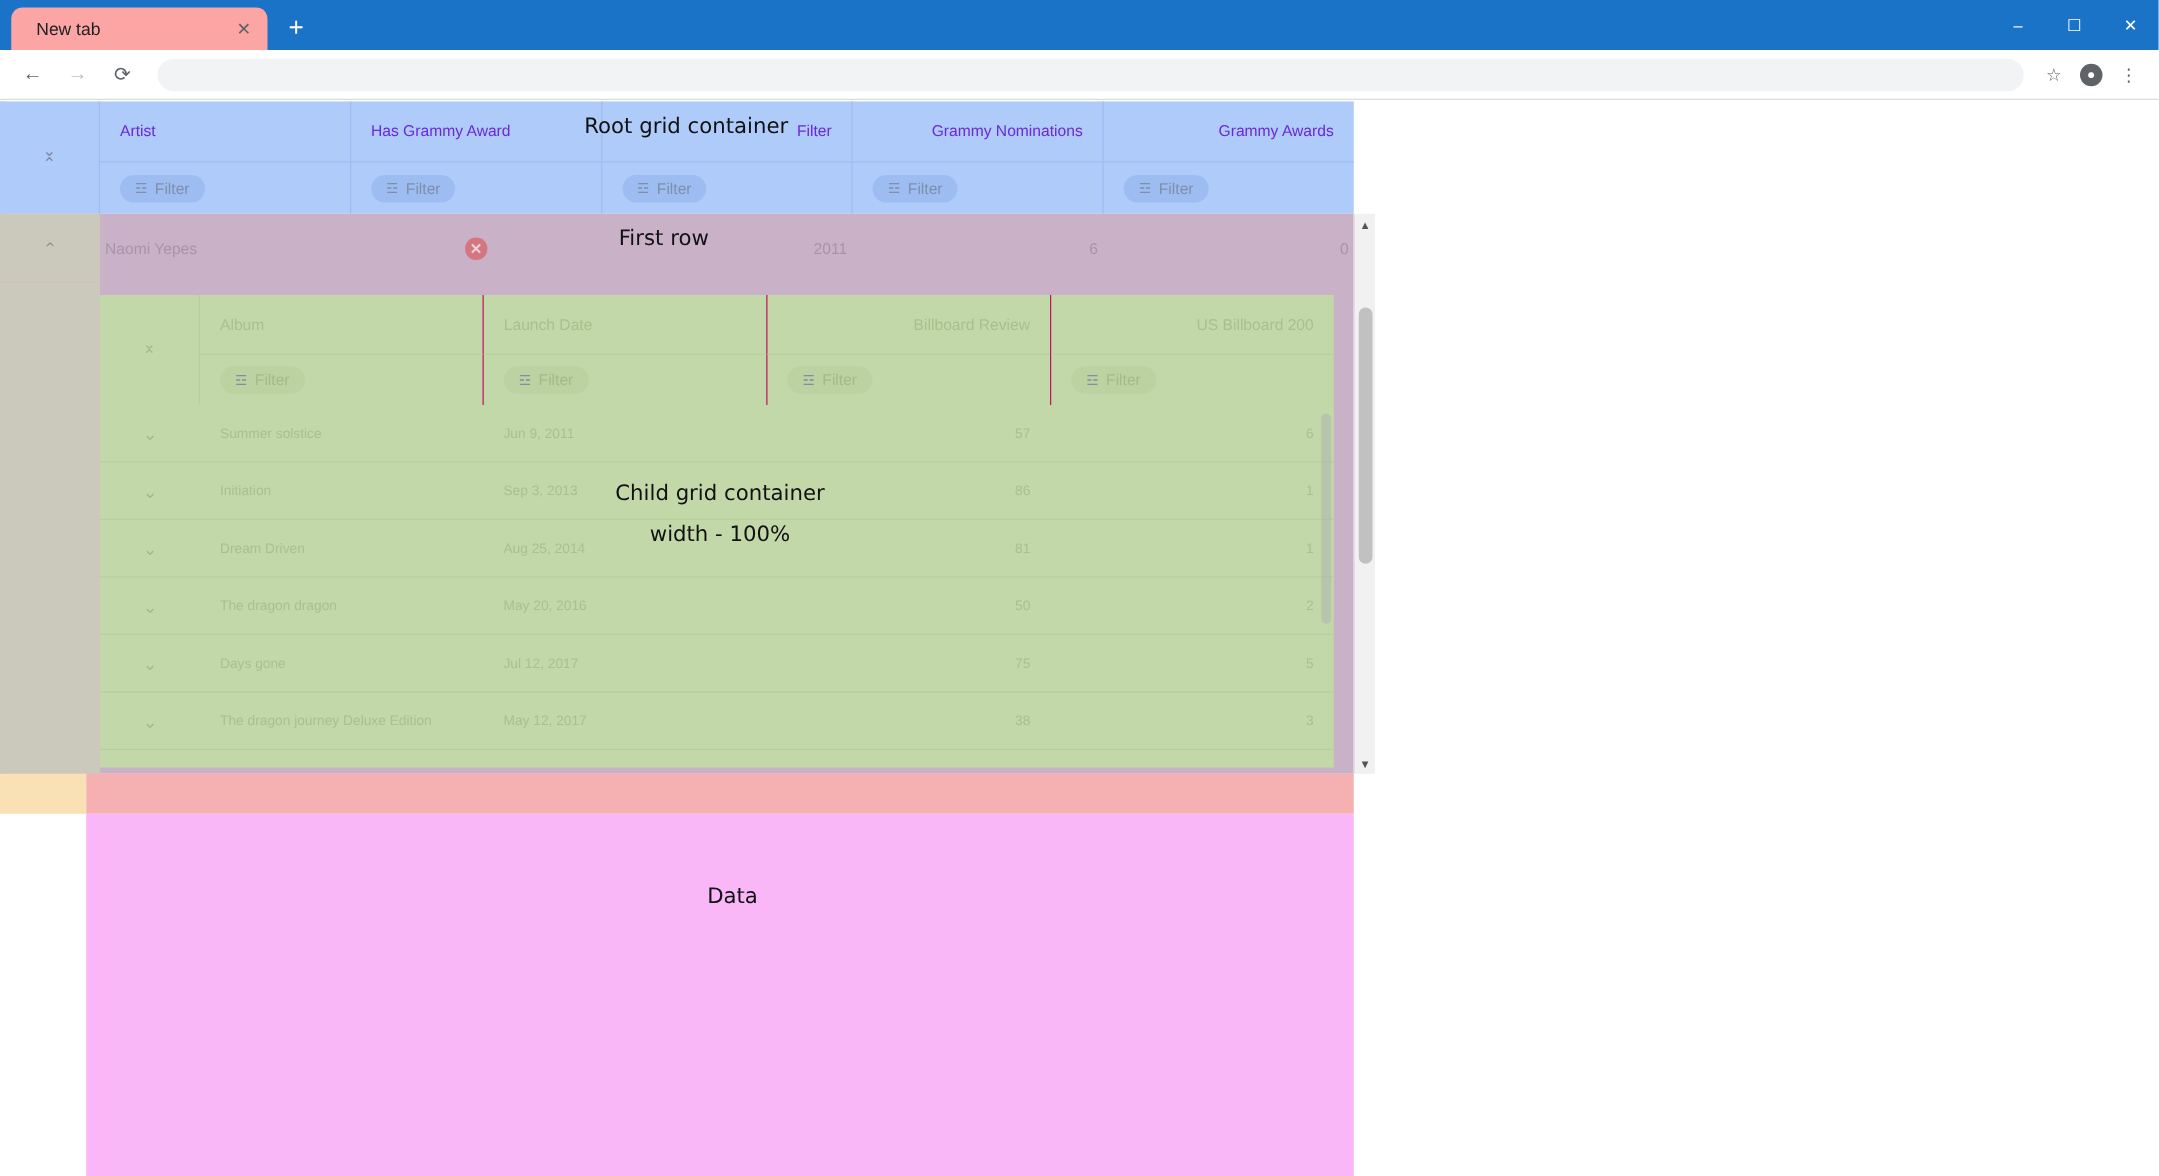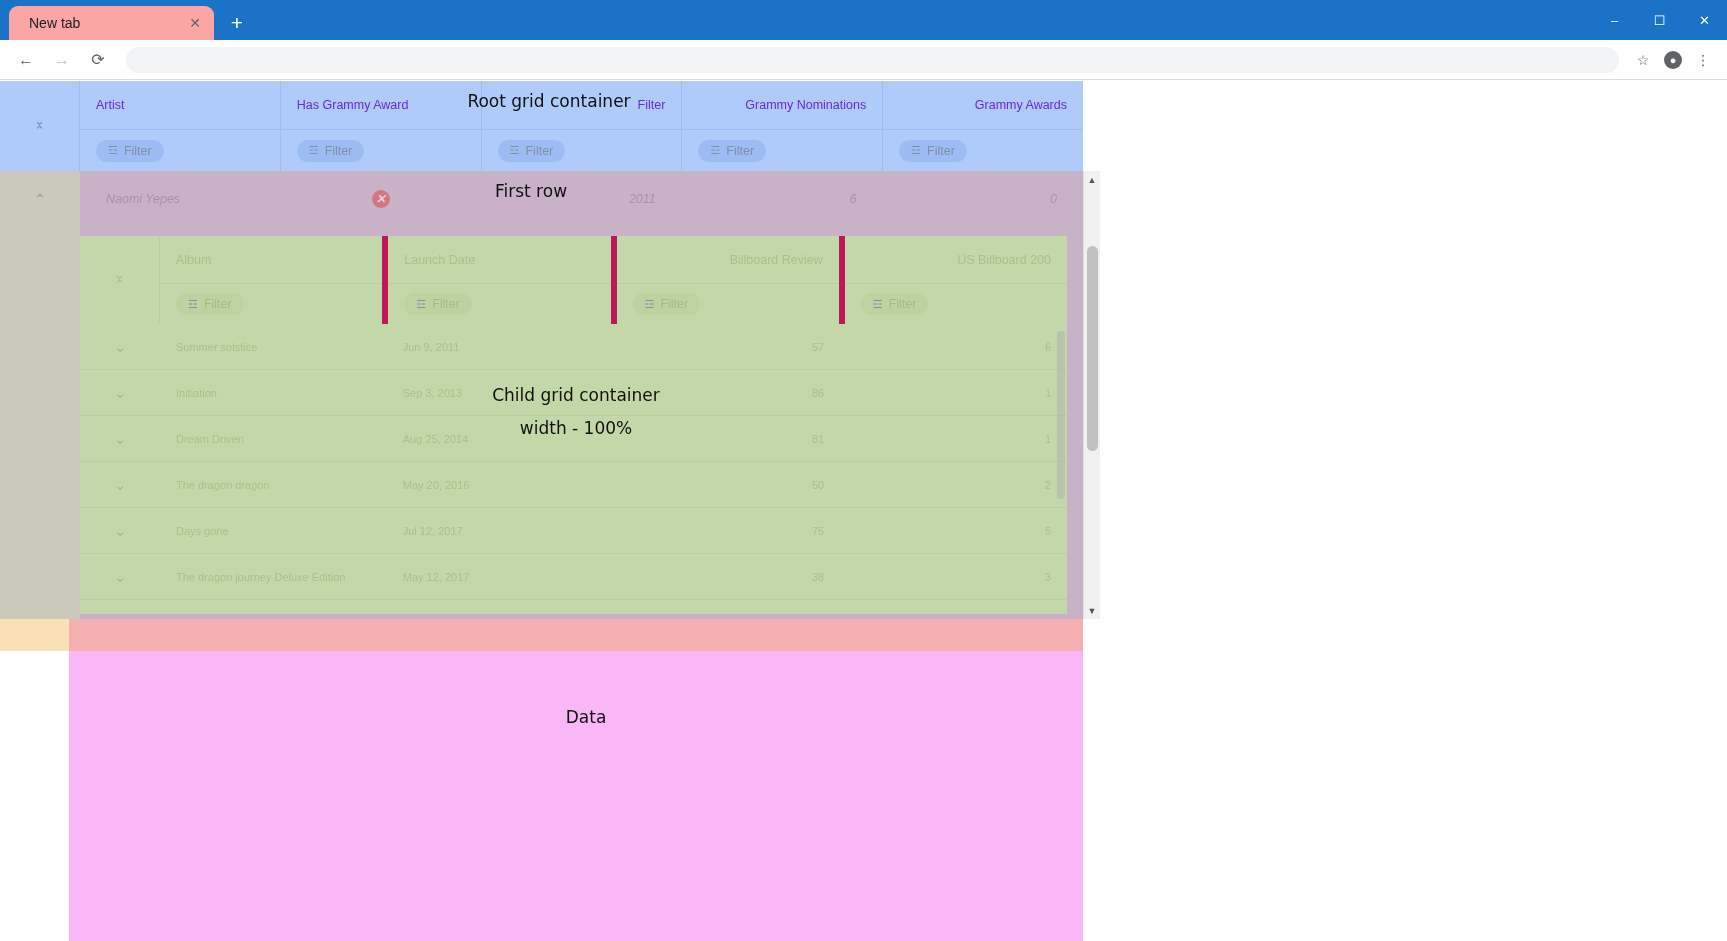--- a/index.html
+++ b/index.html
@@ -140,21 +140,21 @@
   .fr-expander {
     width: 80px; flex: 0 0 80px;
     background: #cbc8bc;
     display: flex; align-items: center; justify-content: center;
     cursor: pointer;
   }
   .fr-expander .chev { color: #9a9a90; font-size: 14px; }
   .fr-cols { flex: 1; display: flex; }
   .fr-col {
     flex: 1; display: flex; align-items: center;
-    padding: 0 26px; font-size: 12.5px; color: #a795a6; font-style: italic;
+    padding: 0 4px; font-size: 12.5px; color: #a795a6;
   }
   .fr-col.num { justify-content: flex-end; }
   .fr-col.center { justify-content: center; }
   .x-badge {
     width: 18px; height: 18px; border-radius: 50%;
     background: #d4757f; color: #e8d2d6;
     display: flex; align-items: center; justify-content: center;
     font-size: 12px; font-weight: bold;
   }
   .fr-expander-strip {
@@ -173,21 +173,21 @@
   .cg-expander {
     width: 80px; flex: 0 0 80px;
     display: flex; flex-direction: column;
     align-items: center; justify-content: center;
     border-right: 1px solid #b8cf9c;
   }
   .cg-expander .chev { color: #a6bc8c; font-size: 13px; line-height: 10px; }
   .cg-cols { flex: 1; display: flex; }
   .cg-col {
     flex: 1; display: flex; flex-direction: column;
-    border-right: 6px solid #be185d;
+    border-right: 1px solid #be185d;
   }
   .cg-col:last-child { border-right: none; }
   .cg-label {
     height: 47px; display: flex; align-items: center;
     padding: 0 16px; font-size: 12.5px; color: #a9c08d;
   }
   .cg-label.num { justify-content: flex-end; }
   .cg-filterrow {
     height: 41px; display: flex; align-items: center;
     padding: 0 16px; border-top: 1px solid #b8cf9c;

